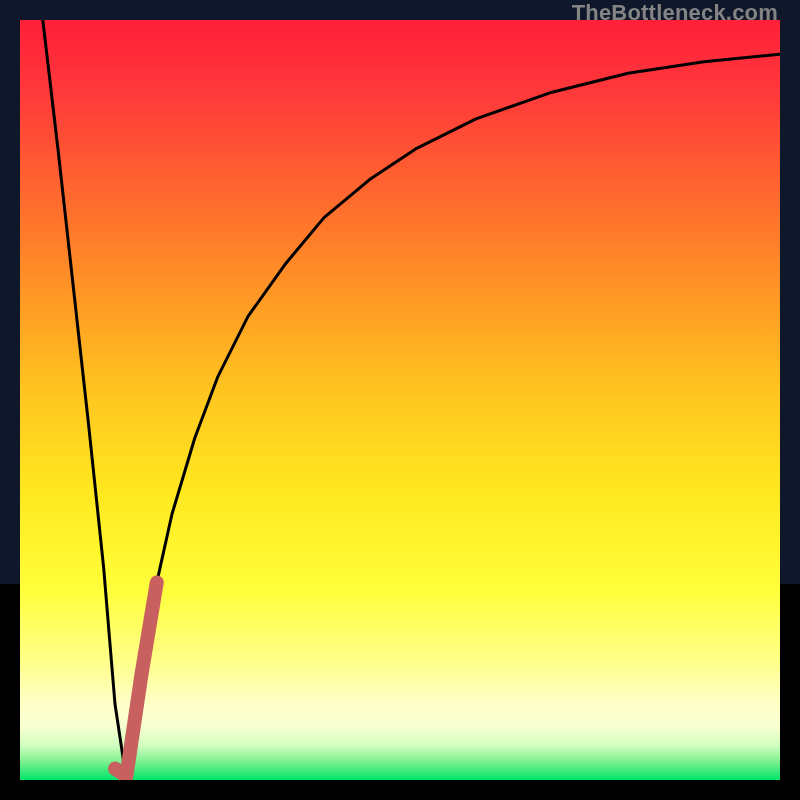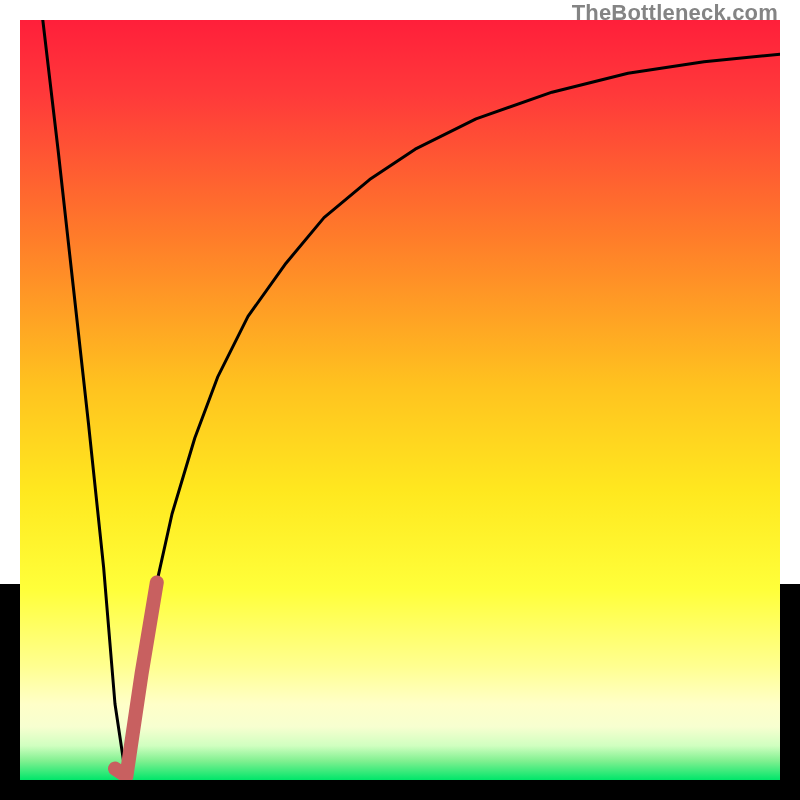--- a/index.html
+++ b/index.html
@@ -9,21 +9,21 @@
     height: 800px;
     background: #000;
     overflow: hidden;
   }
   .frame {
     position: absolute;
     left: 0;
     top: 0;
     width: 800px;
     height: 584px;
-    background: #ffffff;
+    background: #0f172a;
   }
   .plot {
     position: absolute;
     left: 20px;
     top: 20px;
     width: 760px;
     height: 760px;
   }
   .watermark {
     position: absolute;

